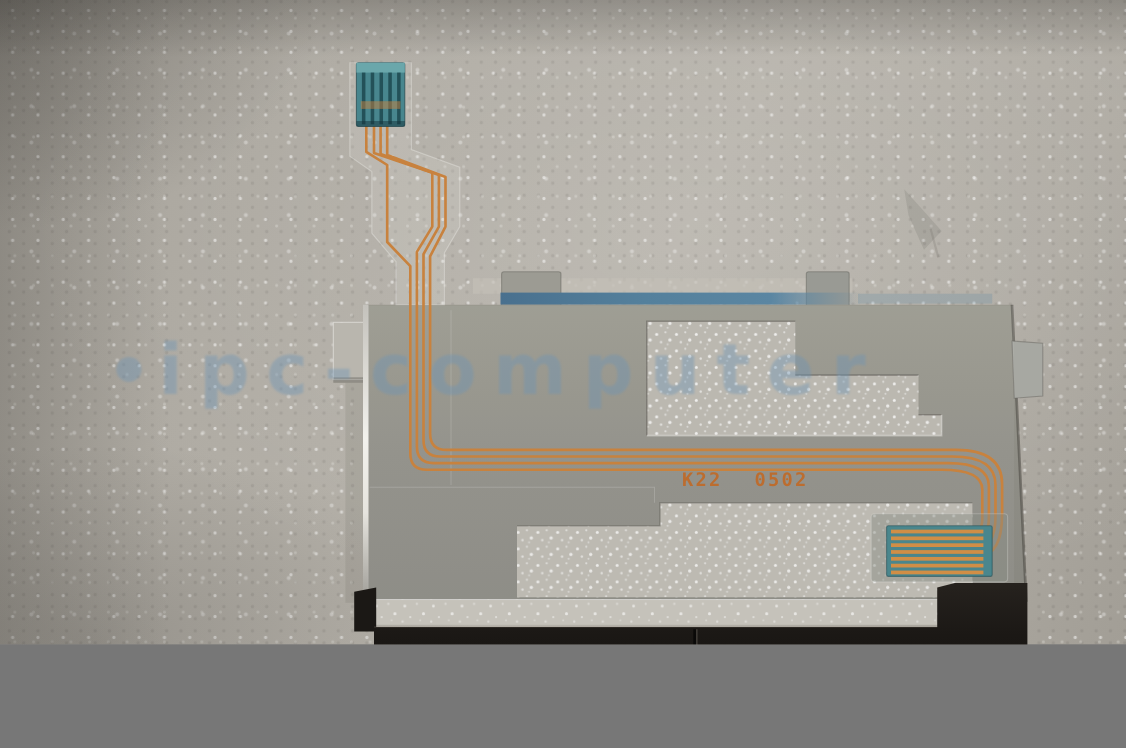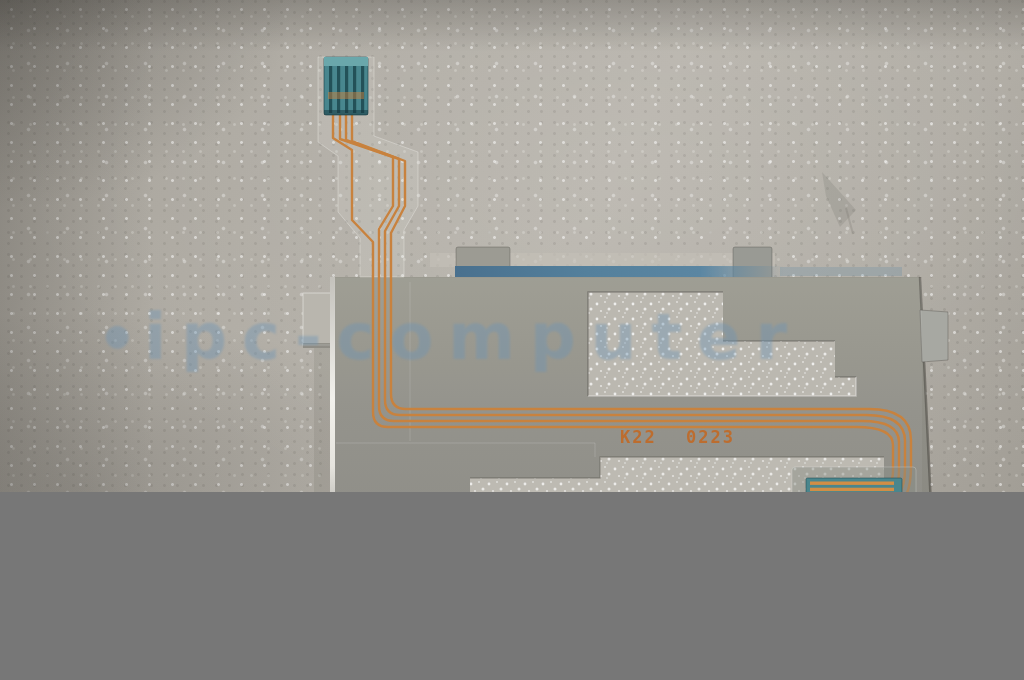--- a/index.html
+++ b/index.html
@@ -1,17 +1,17 @@
 <!DOCTYPE html>
 <html style="--c-foam: #b3afa7; --c-plate: #929189; --c-film_window: #bab7af; --c-trace: #c8823e; --c-connector_teal: #48868e; --c-adhesive_blue: #54809c; --c-button_black: #1b1815; --c-bracket: #a6a299; --c-marking_orange: #c06a28; --c-watermark_blue: #6c94b6;"><head>
 <meta charset="utf-8">
 <style>
   html,body { margin:0; padding:0; background:#777; }
   .stage {
-    position:relative; width:1024px; height:492px; overflow:hidden;
+    position:relative; width:1024px; height:586px; overflow:hidden;
     font-family:"DejaVu Sans", sans-serif;
   }
   .foam {
     position:absolute; inset:0;
     background:
       radial-gradient(ellipse 900px 520px at 62% 36%, rgba(255,255,254,.10), rgba(255,255,254,0) 70%),
       linear-gradient(118deg, #a39f97 0%, #afaba3 28%, #b7b3ab 55%, #afaba3 80%, #a29e96 100%);
   }
   .speckles {
     position:absolute; inset:0;
@@ -220,18 +220,18 @@
       <path d="M340,570 L852,570 L852,534 L868,530 L934,530 L934,648 L340,648 Z" fill="url(#btnGrad)"></path>
       <path d="M340,570 L852,570" stroke="#968f86" stroke-opacity=".28" fill="none"></path>
       <path d="M631.5,572 L631.5,646" stroke="#000000" stroke-opacity=".6" stroke-width="2.5" fill="none"></path>
       <path d="M633.5,572 L633.5,646" stroke="#7d786f" stroke-opacity=".45" stroke-width="1.2" fill="none"></path>
       <path d="M352,648 L920,648 L906,678 L368,678 Z" fill="url(#bezelGrad)"></path>
       <ellipse cx="689" cy="682" rx="17" ry="22" fill="#a8a49b" stroke="#46423c" stroke-opacity=".4"></ellipse>
     </g>
   </svg>
 
   <div class="code left">K22</div>
-  <div class="code right">0223</div>
+  <div class="code right">0502</div>
 
   <div class="watermark">
     <span class="dot">●</span><span>ipc-computer</span>
   </div>
 </div>
 
 </body></html>

